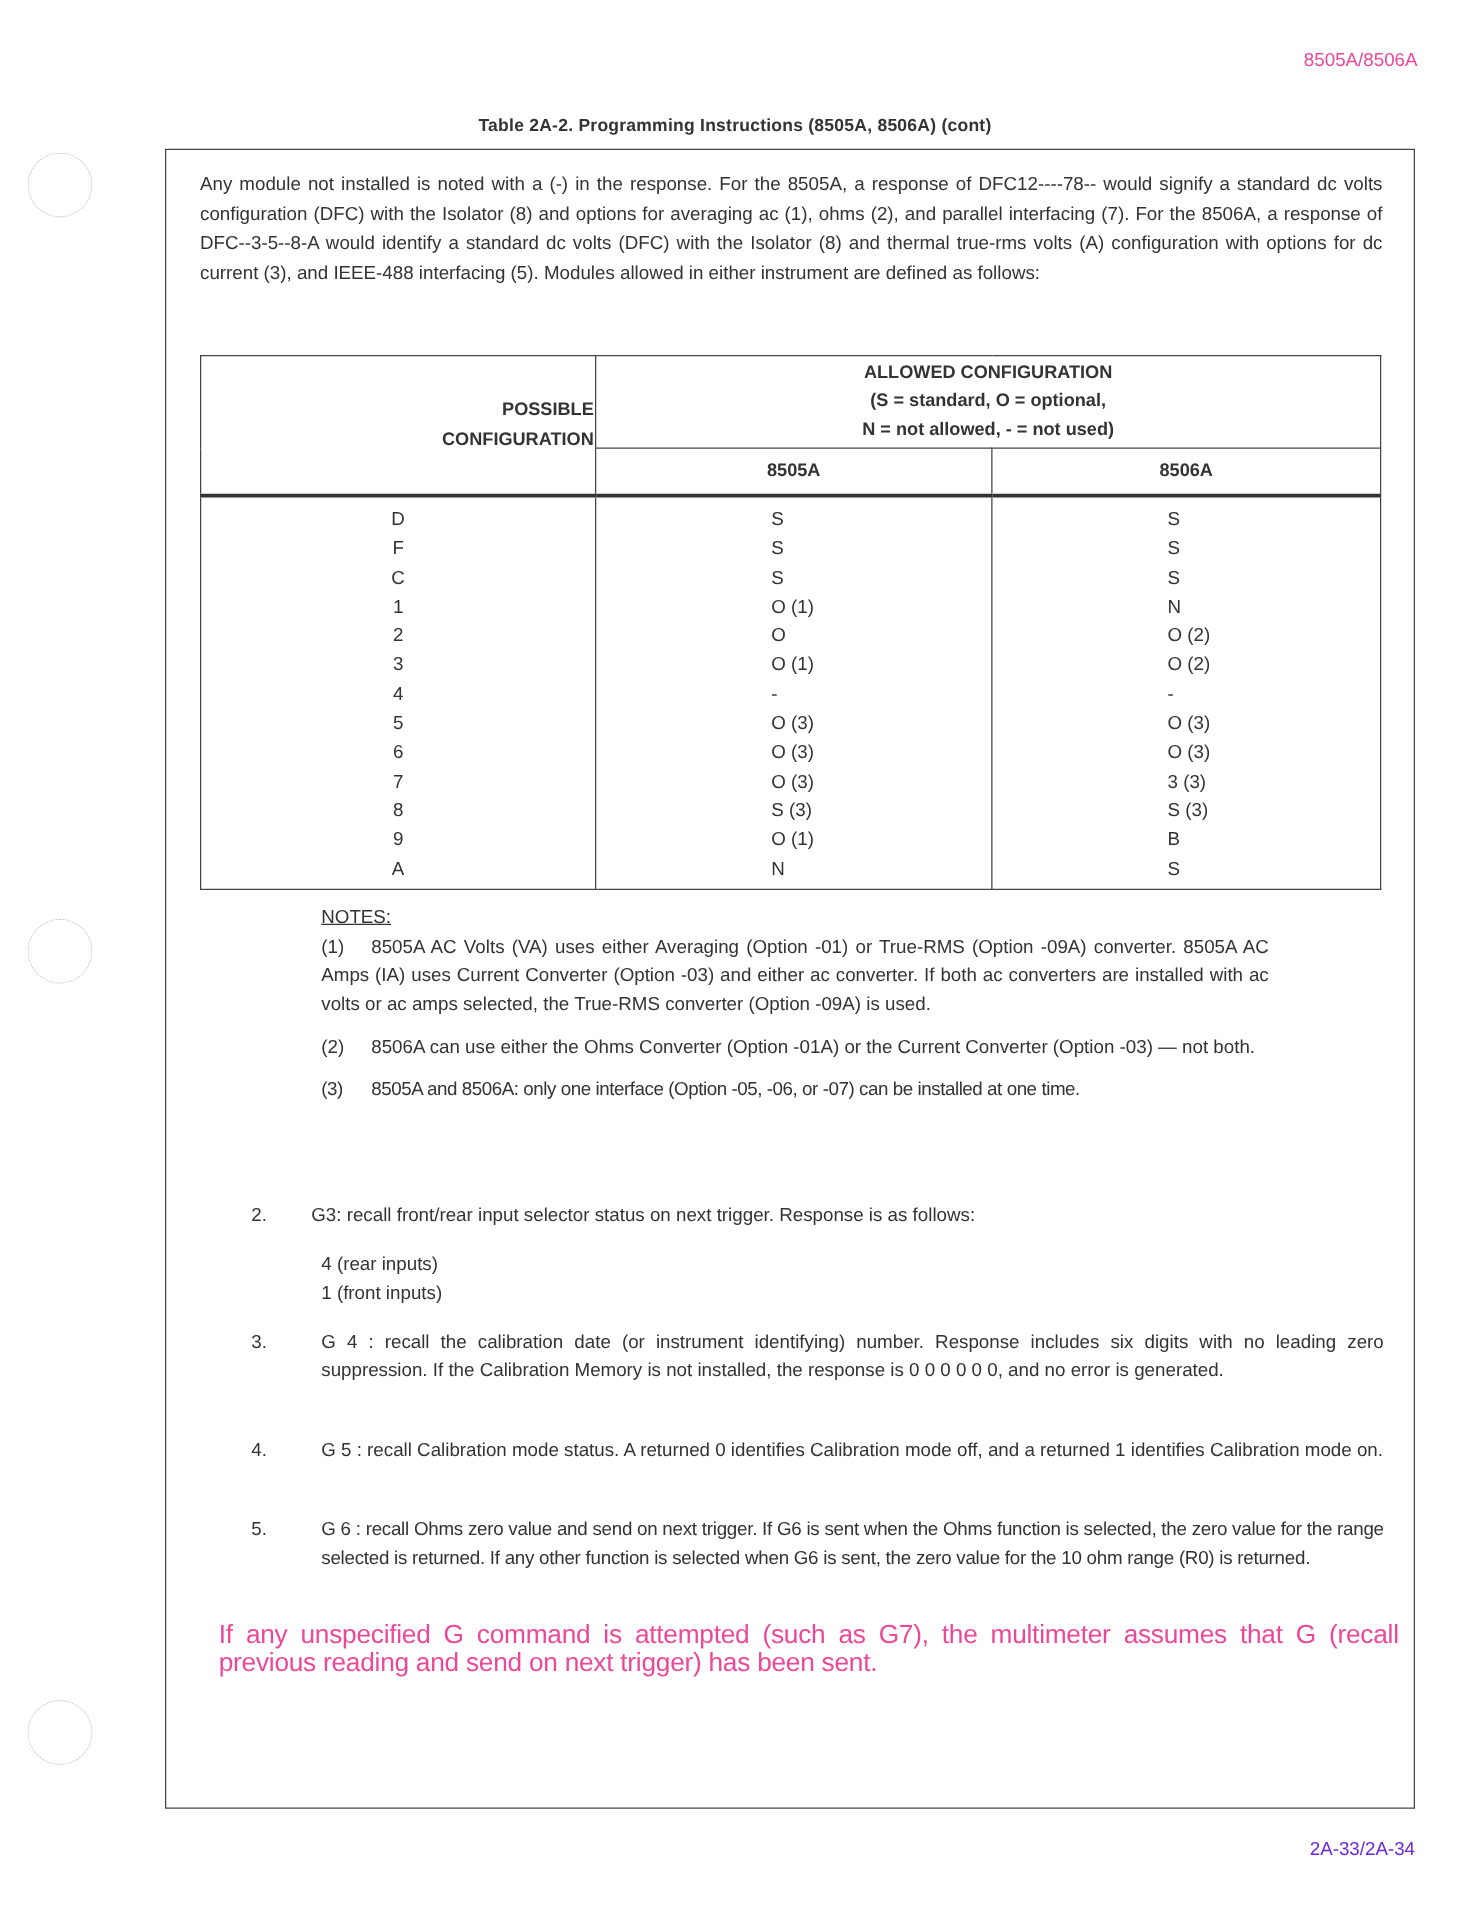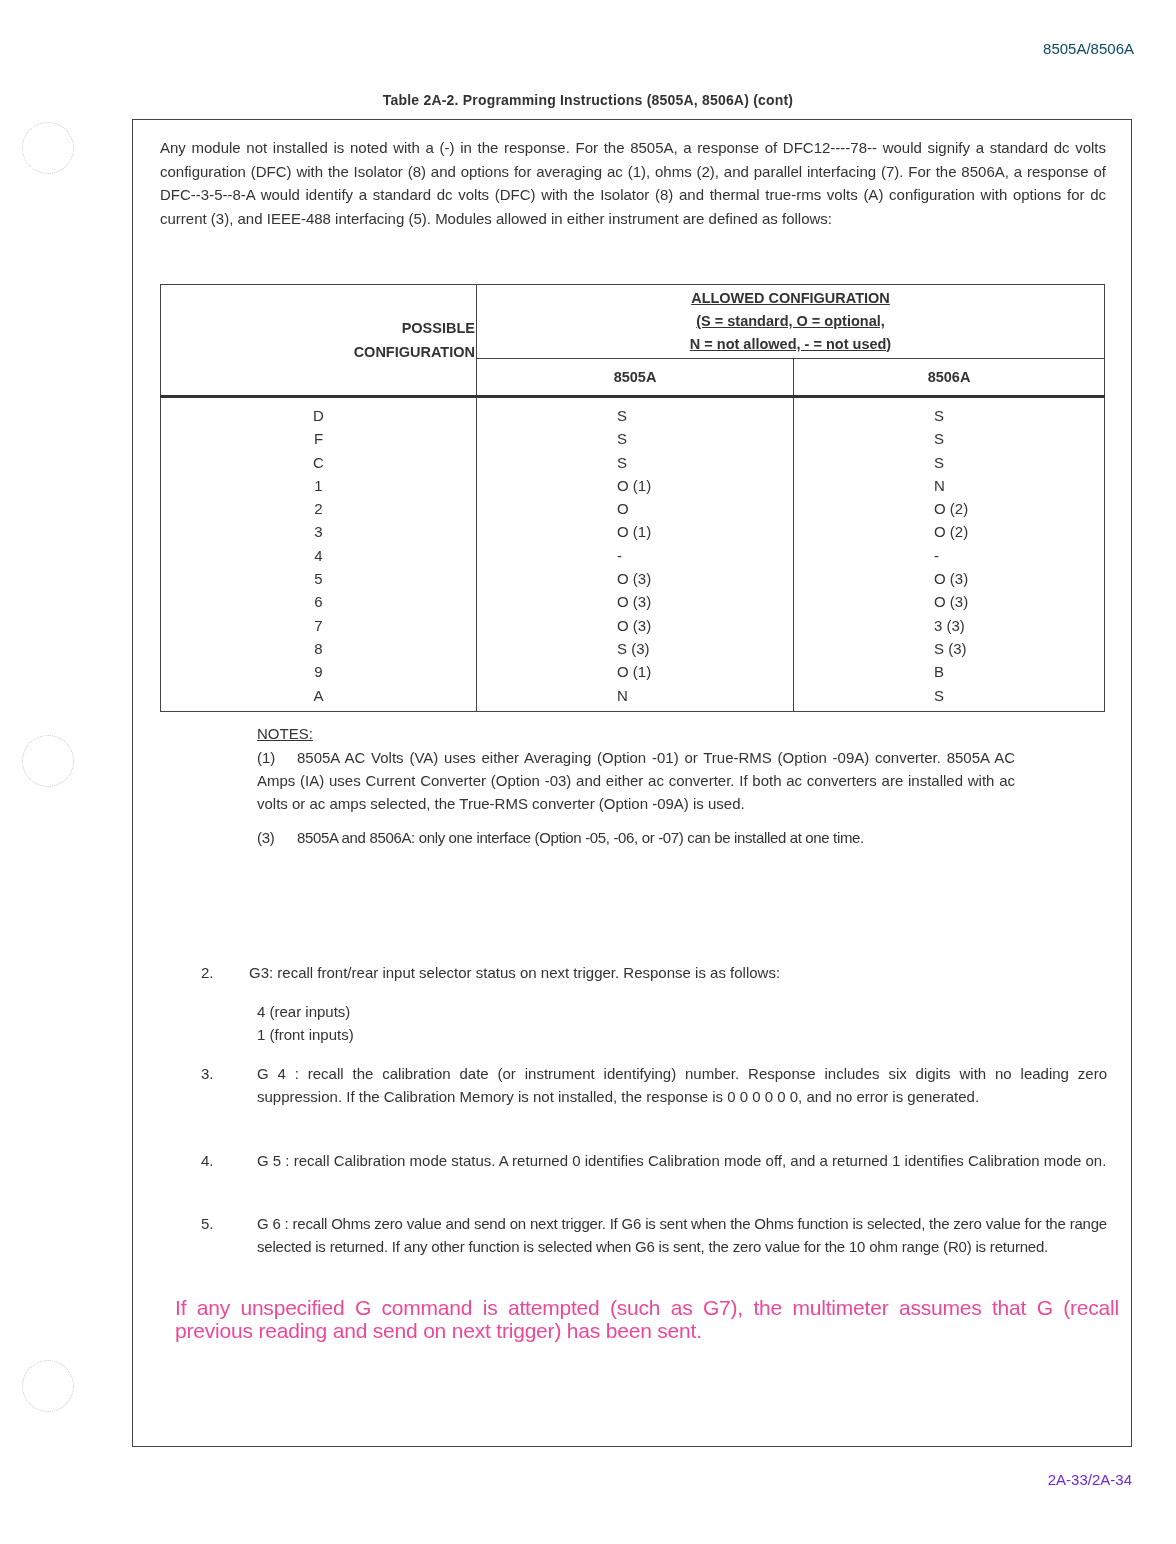--- a/index.html
+++ b/index.html
@@ -5,21 +5,21 @@
     html, body { margin: 0; padding: 0; background: #ffffff; }
     body {
       width: 1176px; height: 1544px; position: relative; overflow: hidden;
       font-family: "Liberation Sans", sans-serif; color: #2a2a2a;
     }
     .punch {
       position: absolute; width: 50px; height: 50px; border-radius: 50%;
       border: 1px dotted #c8c8c8; left: 22px;
     }
     .header-right {
-      position: absolute; right: 42px; top: 40px; font-size: 15px; color: #0c4a6e;
+      position: absolute; right: 42px; top: 40px; font-size: 15px; color: #ec4899;
     }
     .table-title {
       position: absolute; left: 0; width: 1276px; top: 92px; text-align: center;
       font-size: 14px; font-weight: bold; color: #333; letter-spacing: 0.2px;
     }
     .table-title span { display: inline-block; width: 1276px; }
     .frame {
       position: absolute; left: 132px; top: 119px; width: 998px; height: 1326px;
       border: 1.5px solid #444;
     }
@@ -28,21 +28,21 @@
       font-size: 15px; line-height: 23.5px; text-align: justify; color: #333;
     }
     .intro p { margin: 0; }
     table.cfg {
       position: absolute; left: 160px; top: 284px; width: 945px;
       border-collapse: collapse; font-size: 15px; color: #333;
     }
     table.cfg th, table.cfg td { border: 1.5px solid #444; }
     table.cfg th { font-weight: bold; font-size: 14.5px; color: #333; }
     .th-possible { width: 313px; text-align: right; line-height: 24px; }
-    .th-allowed { line-height: 23px; padding: 2px 0; text-align: center; text-decoration: underline; }
+    .th-allowed { line-height: 23px; padding: 2px 0; text-align: center; }
     .th-model { height: 34px; text-align: center; }
     table.cfg tbody td { vertical-align: top; padding: 6px 0 4px 0; border-top: 3px solid #333; }
     .col { display: flex; flex-direction: column; }
     .col span { height: 23.3px; line-height: 23.3px; display: block; }
     .col-config span { text-align: center; }
     .col-a { padding-left: 140px; }
     .col-b { padding-left: 140px; }
     .notes {
       position: absolute; left: 257px; top: 722px; width: 758px;
       font-size: 15px; line-height: 23px; color: #333;
@@ -150,20 +150,21 @@
           <span>S</span>
         </div>
       </td>
     </tr>
   </tbody>
 </table>
 
 <div class="notes">
   <div class="notes-title">NOTES:</div>
   <p><span class="ind">(1)</span><span>8505A AC Volts (VA) uses either Averaging (Option -01) or True-RMS (Option -09A) converter. 8505A AC Amps (IA) uses Current Converter (Option -03) and either ac converter. If both ac converters are installed with ac volts or ac amps selected, the True-RMS converter (Option -09A) is used.</span></p>
+  <p><span class="ind">(2)</span><span>8506A can use either the Ohms Converter (Option -01A) or the Current Converter (Option -03) — not both.</span></p>
   <p style="letter-spacing:-0.35px;"><span class="ind">(3)</span><span>8505A and 8506A: only one interface (Option -05, -06, or -07) can be installed at one time.</span></p>
 </div>
 
 <div class="item" style="left:201px; top:962px; width:910px; height:90px;">
   <span class="num">2.</span>
   <span class="body" style="left:48px; top:0; width:860px;">G3: recall front/rear input selector status on next trigger. Response is as follows:</span>
   <div style="position:absolute; left:56px; top:38px; line-height:23px;">
     <div>4 (rear inputs)</div>
     <div>1 (front inputs)</div>
   </div>

